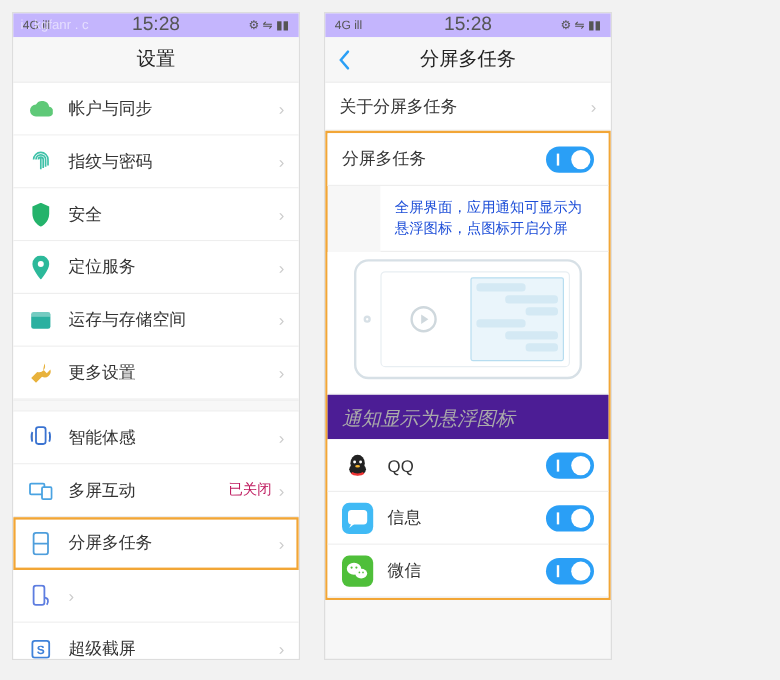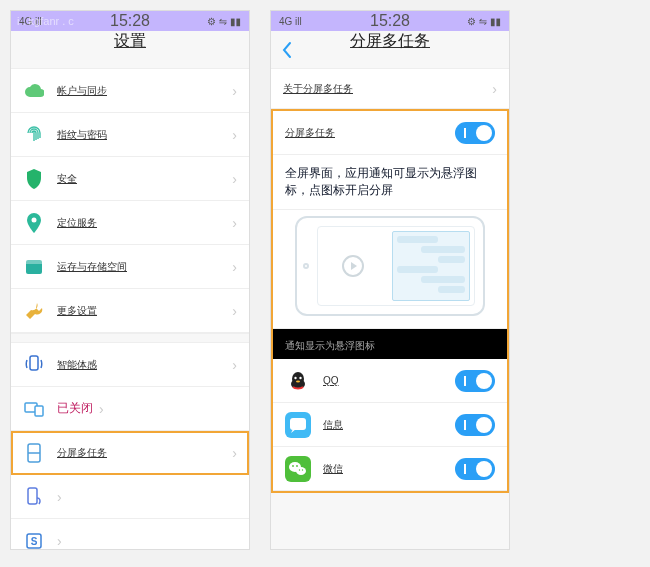--- a/index.html
+++ b/index.html
@@ -36,66 +36,67 @@
     padding: 0 8px;
     font-size: 10px;
     color: #555;
     background: #c4b5fd;
   }
   .statusbar .center { position:absolute; left:50%; transform:translateX(-50%); font-size:16px; }
   .status-icons { display:flex; gap:3px; align-items:center; }
   .header {
     height: 38px;
     display: flex;
-    align-items: flex-start;
+    align-items: center;
     justify-content: center;
     position: relative;
     background: #f7f7f7;
     border-bottom: 1px solid #eee;
-    text-decoration: underline;
   }
   .header .title { font-size: 16px; font-weight: 500; color: #222; }
   .header .back {
     position: absolute; left: 10px; top: 50%; transform: translateY(-50%);
     color: #2a9ff6; font-size: 18px;
   }
   .row {
     display: flex;
     align-items: center;
     height: 44px;
     padding: 0 12px;
     border-bottom: 1px solid #eee;
     background: #fff;
   }
   .row .icon {
     width: 22px; height: 22px;
     display: flex; align-items:center; justify-content:center;
     margin-right: 12px;
     flex-shrink: 0;
   }
-  .row .label { flex: 1; font-size: 10px; color: #333; text-decoration: underline; }
+  .row .label { flex: 1; font-size: 14px; color: #333; }
   .row .val { font-size: 12px; color: #be185d; margin-right: 6px; }
   .row .chev { color: #ccc; font-size: 14px; }
   .gap { height: 10px; background:#f7f7f7; border-top:1px solid #eee; border-bottom:1px solid #eee; }
   .highlight-box {
     outline: 2px solid #f2a636;
     outline-offset: -2px;
   }
   .info-row {
     padding: 10px 12px;
     font-size: 12px;
-    color: #0f172a;
+    color: #1d4ed8;
     background: #fff;
     border-bottom: 1px solid #eee;
+    margin-left: 44px;
   }
   .section-head {
     padding: 10px 12px 6px;
-    font-size: 10px;
+    font-size: 16px;
     color: #aaa;
-    background:#000000;
+    background:#4c1d95;
+    font-style:italic;
   }
   .illustration {
     background:#fff;
     padding: 6px 12px 12px;
     display:flex; align-items:center; justify-content:center;
     border-bottom: 1px solid #eee;
   }
   .phone-mock {
     width: 190px; height: 100px;
     border: 2px solid #d7e0e6;
@@ -215,20 +216,21 @@
         <span class="label">智能体感</span>
         <span class="chev">›</span>
       </div>
       <div class="row">
         <span class="icon">
           <svg width="20" height="16" viewBox="0 0 20 16">
             <rect x="1" y="2" width="12" height="9" rx="1" fill="none" stroke="#4aa3e2" stroke-width="1.5"></rect>
             <rect x="11" y="5" width="8" height="10" rx="1" fill="#fff" stroke="#4aa3e2" stroke-width="1.5"></rect>
           </svg>
         </span>
+        <span class="label">多屏互动</span>
         <span class="val">已关闭</span>
         <span class="chev">›</span>
       </div>
       <div class="row highlight-box">
         <span class="icon">
           <svg width="16" height="20" viewBox="0 0 16 20">
             <rect x="2" y="1" width="12" height="18" rx="2" fill="none" stroke="#4e9edc" stroke-width="1.5"></rect>
             <line x1="2" y1="10" x2="14" y2="10" stroke="#4e9edc" stroke-width="1.5"></line>
           </svg>
         </span>
@@ -244,20 +246,21 @@
         </span>
         <span class="chev">›</span>
       </div>
       <div class="row">
         <span class="icon">
           <svg width="18" height="18" viewBox="0 0 18 18">
             <rect x="2" y="2" width="14" height="14" rx="2" fill="none" stroke="#3f82d9" stroke-width="1.5"></rect>
             <text x="9" y="13" text-anchor="middle" font-size="10" fill="#3f82d9" font-weight="bold">S</text>
           </svg>
         </span>
+        <span class="label">超级截屏</span>
         <span class="chev">›</span>
       </div>
     </div>
 </div>
 
 <div class="phone">
   <div class="statusbar">
     <span>4G ill</span>
     <span class="center">15:28</span>
     <span class="status-icons">⚙ ⇋ ▮▮</span>

